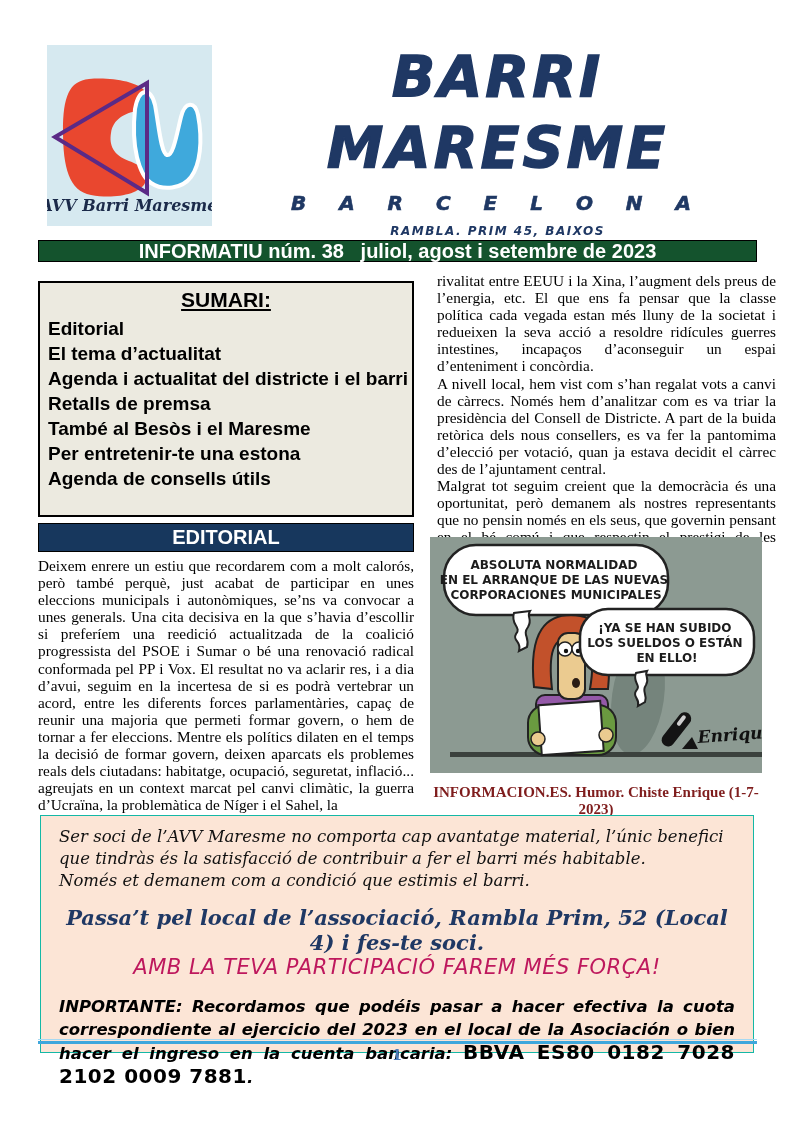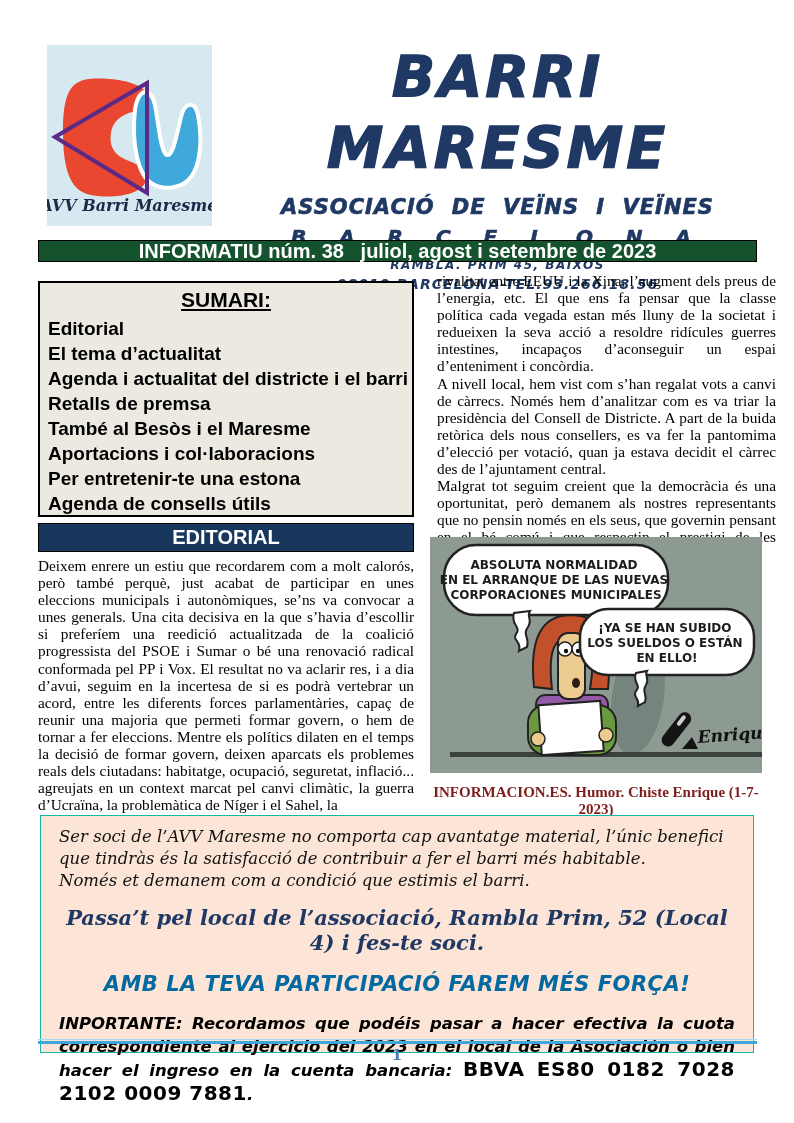--- a/index.html
+++ b/index.html
@@ -46,22 +46,22 @@
       font-weight:bold; font-size:15px; color:#7f1d1d; }
   .bubble-text { font-family:"DejaVu Sans", sans-serif; font-weight:bold; font-size:12px; fill:#1c1c1c; }
   .signature-text { font-family:"DejaVu Serif", serif; font-style:italic; font-weight:bold; font-size:17px; fill:#111; }
 
   
   .membership-box { position:absolute; left:40px; top:815px; width:714px; height:238px;
       border:1px solid #14b8a6; background:#FCE5D6; padding:10px 18px 0 18px; }
   .mb-intro { font-family:"DejaVu Serif", serif; font-style:italic; font-size:16.5px; line-height:22px; color:#111; }
   .mb-cta { margin-top:13px; text-align:center; color:#1F3864; font-family:"DejaVu Serif", serif;
       font-style:italic; font-weight:bold; font-size:21px; }
-  .mb-slogan { margin-top:17px; text-align:center; color:#0369a1; font-family:"DejaVu Sans", sans-serif;
-      font-style:italic; font-weight:bold; font-size:21px; letter-spacing:0.5px; }
+  .mb-slogan { text-align:center; color:#be185d; font-family:"DejaVu Sans", sans-serif;
+      font-style:italic; font-weight:normal; font-size:21px; letter-spacing:0.5px; }
   .mb-notice { margin-top:16px; font-family:"DejaVu Sans", sans-serif; font-style:italic; font-weight:bold;
       font-size:16.5px; line-height:23px; color:#000; text-align:justify; }
   .mb-notice .bank { font-style:normal; font-size:20px; letter-spacing:0.5px; }
 
   
   .footer-line { position:absolute; left:38px; top:1039px; width:719px; }
   .footer-line .thin  { height:1px; background:#A7D9F2; }
   .footer-line .thick { height:3px; background:#3FA7DC; margin-top:1px; }
   .page-number { position:absolute; left:0; top:1046px; width:100%; text-align:center;
       color:#4C7AB8; font-family:"DejaVu Serif", serif; font-weight:bold; font-size:15px; }
@@ -76,38 +76,36 @@
       <rect x="0" y="0" width="165" height="181" fill="#D6E9F0"></rect>
       <path d="M 42,34 C 22,36 16,52 16,86 C 16,122 22,146 44,150 C 66,154 92,150 98,138 C 103,128 94,120 82,116 C 66,110 62,100 64,88 C 66,74 78,68 90,66 C 100,64 104,54 98,46 C 90,36 62,32 42,34 Z" fill="#E9472F"></path>
       <path d="M 88,64 C 92,42 104,42 108,60 C 112,82 114,108 120,110 C 126,112 130,88 134,72 C 138,56 148,56 151,70 C 156,96 153,120 144,132 C 135,144 116,146 104,138 C 92,130 84,102 88,64 Z" fill="#3FA9DC" stroke="#ffffff" stroke-width="4"></path>
       <polygon points="8,92 100,38 100,148" fill="none" stroke="#5B2A86" stroke-width="4"></polygon>
       <text x="82" y="166" text-anchor="middle" font-family="DejaVu Serif, serif" font-style="italic" font-weight="bold" font-size="16" fill="#1B2A4A">AVV Barri Maresme</text>
     </svg>
   </div>
 
   <div class="header-text">
     <div class="newsletter-title">BARRI MARESME</div>
-    <div class="subtitle1">ASSOCIACIÓ DE VEÏNS I VEÏNES</div>
     <div class="subtitle2">B A R C E L O N A</div>
     <div class="addr1">RAMBLA. PRIM 45, BAIXOS</div>
     <div class="addr2">08019 BARCELONA-TEL.93.266.18.56</div>
   </div>
 
   <div class="banner">INFORMATIU núm. 38   juliol, agost i setembre de 2023</div>
 
   <div class="col-left">
     <div class="sumari-box">
       <div class="sumari-title">SUMARI:</div>
       <div>
           <div class="sumari-item">Editorial</div>
           <div class="sumari-item">El tema d’actualitat</div>
           <div class="sumari-item">Agenda i actualitat del districte i el barri</div>
           <div class="sumari-item">Retalls de premsa</div>
           <div class="sumari-item">També al Besòs i el Maresme</div>
-          <div class="sumari-item">Aportacions i col·laboracions</div>
           <div class="sumari-item">Per entretenir-te una estona</div>
           <div class="sumari-item">Agenda de consells útils</div>
         </div>
     </div>
     <div class="editorial-bar">EDITORIAL</div>
     <div class="body-text">Deixem enrere un estiu que recordarem com a molt calorós, però també perquè, just acabat de participar en unes eleccions municipals i autonòmiques, se’ns va convocar a unes generals. Una cita decisiva en la que s’havia d’escollir si preferíem una reedició actualitzada de la coalició progressista del PSOE i Sumar o bé una renovació radical conformada pel PP i Vox. El resultat no va aclarir res, i a dia d’avui, seguim en la incertesa de si es podrà vertebrar un acord, entre les diferents forces parlamentàries, capaç de reunir una majoria que permeti formar govern, o hem de tornar a fer eleccions. Mentre els polítics dilaten en el temps la decisió de formar govern, deixen aparcats els problemes reals dels ciutadans: habitatge, ocupació, seguretat, inflació... agreujats en un context marcat pel canvi climàtic, la guerra d’Ucraïna, la problemàtica de Níger i el Sahel, la</div>
   </div>
 
   <div class="col-right">
     <div class="body-text">rivalitat entre EEUU i la Xina, l’augment dels preus de l’energia, etc. El que ens fa pensar que la classe política cada vegada estan més lluny de la societat i redueixen la seva acció a resoldre ridícules guerres intestines, incapaços d’aconseguir un espai d’enteniment i concòrdia.</div>

